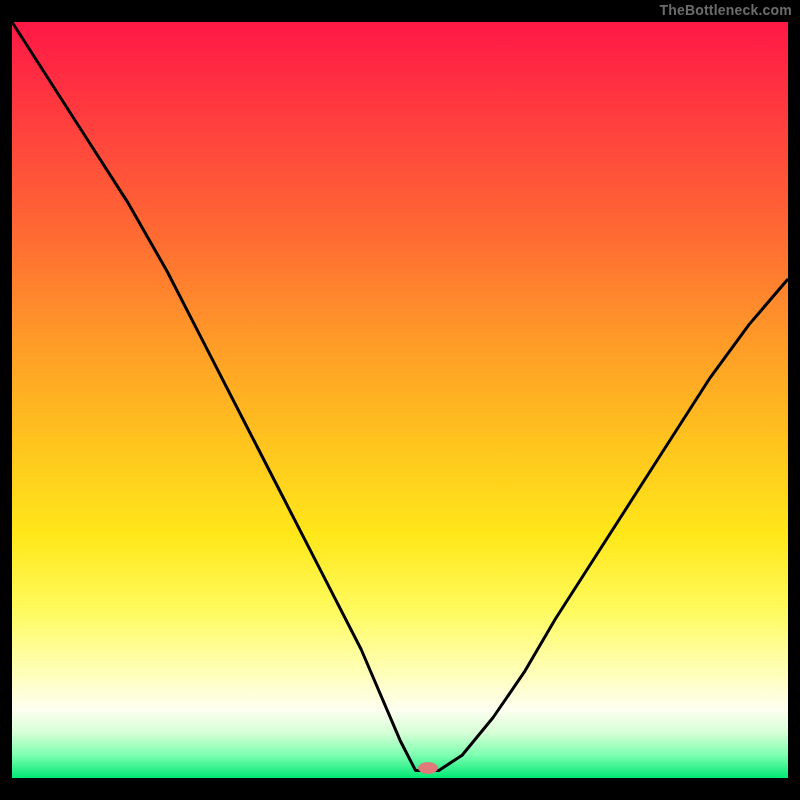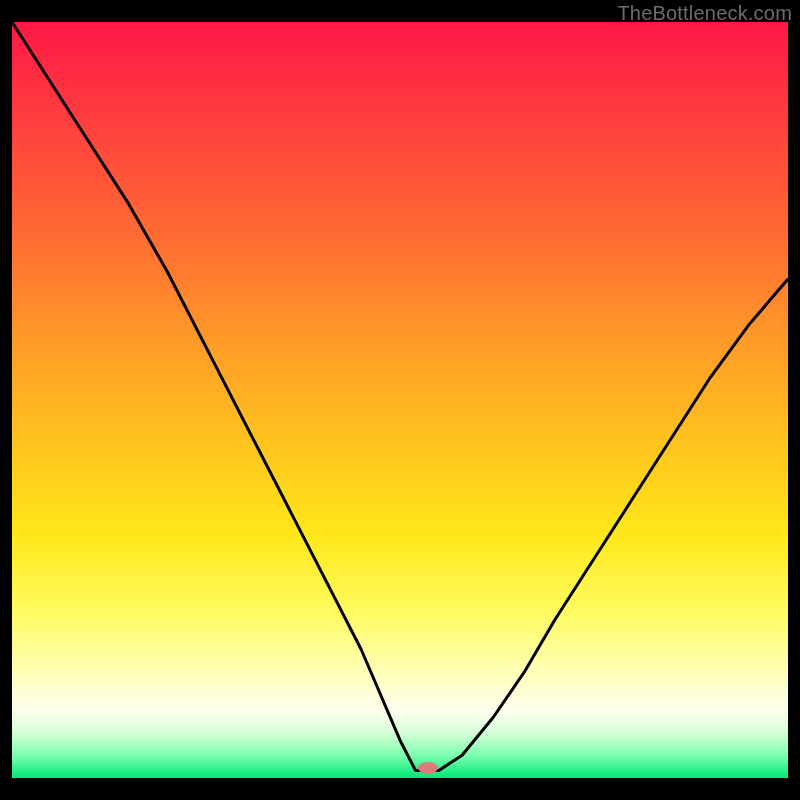--- a/index.html
+++ b/index.html
@@ -19,22 +19,22 @@
   svg {
     position: absolute;
     top: 0;
     left: 0;
   }
   .watermark {
     position: absolute;
     top: 2px;
     right: 8px;
     font-family: Arial, Helvetica, sans-serif;
-    font-size: 20px;
-    font-weight: normal;
+    font-size: 14px;
+    font-weight: bold;
     color: #6b6b6b;
     letter-spacing: 0.2px;
     user-select: none;
   }
 </style>
 </head>
 <body>
 
 <div class="stage">
   <svg width="800" height="800" viewBox="0 0 800 800">

